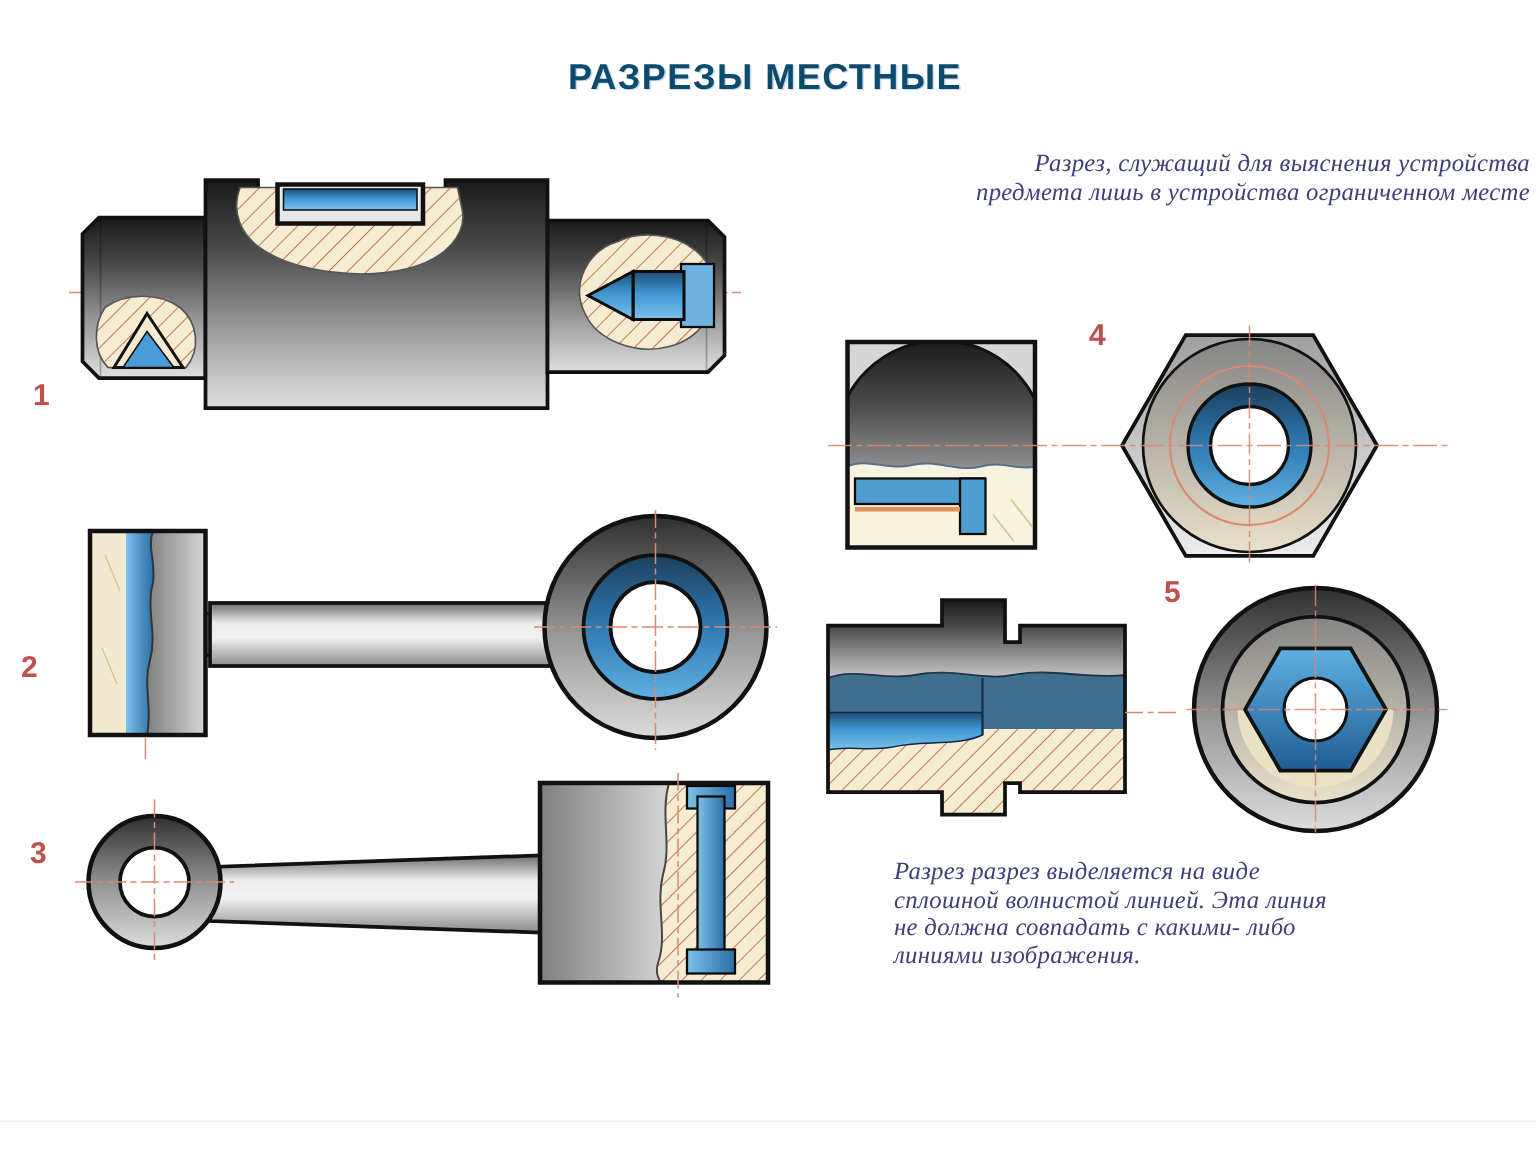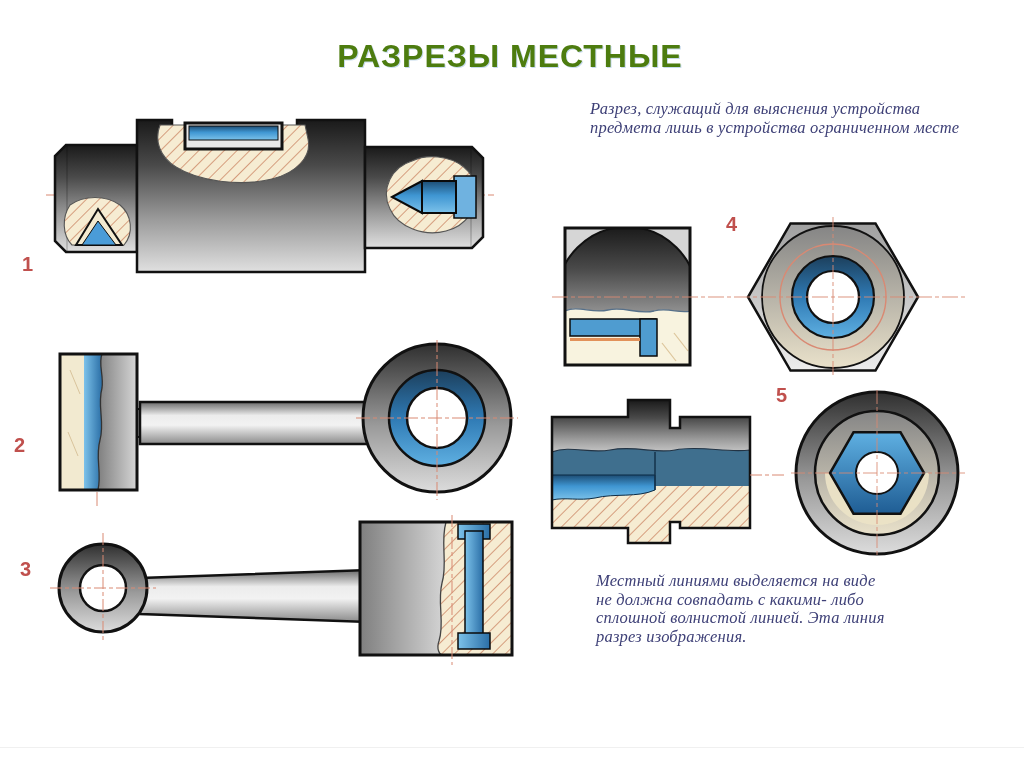--- a/index.html
+++ b/index.html
@@ -1,25 +1,25 @@
 <!DOCTYPE html>
 <html><head>
 <meta charset="utf-8">
 <style>
   html,body{margin:0;padding:0;background:#ffffff;}
   body{width:1024px;height:767px;position:relative;overflow:hidden;
        font-family:"Liberation Sans",sans-serif;}
   .stage{position:absolute;inset:0;background:#ffffff;}
   .slide-title{position:absolute;left:280px;top:38px;width:460px;text-align:center;
-    font-family:"Liberation Sans",sans-serif;font-weight:bold;font-size:32px;
-    letter-spacing:1px;color:#4d7c0f;text-shadow:1px 1px 0 rgba(130,175,215,.45);}
+    font-family:"Liberation Sans",sans-serif;font-weight:bold;font-size:24px;
+    letter-spacing:1px;color:#0c4a6e;text-shadow:1px 1px 0 rgba(130,175,215,.45);}
   .note{position:absolute;font-family:"Liberation Serif",serif;font-style:italic;
     color:#3e4077;font-size:16.5px;line-height:18.5px;letter-spacing:.2px;}
   .note div{white-space:nowrap;}
-  .note-definition{left:590px;top:100px;width:430px;}
+  .note-definition{left:590px;top:100px;width:430px;text-align:right;}
   .note-rule{left:596px;top:572px;width:380px;}
   .fig-label{position:absolute;font-family:"Liberation Sans",sans-serif;font-weight:bold;
     font-size:20px;color:#c0504d;}
   #lbl1{left:22px;top:253px;}
   #lbl2{left:14px;top:434px;}
   #lbl3{left:20px;top:558px;}
   #lbl4{left:726px;top:213px;}
   #lbl5{left:776px;top:384px;}
   .figsvg{position:absolute;}
   #fig1{left:40px;top:105px;}
@@ -92,24 +92,24 @@
   </svg>
 
   <div class="slide-title">РАЗРЕЗЫ МЕСТНЫЕ</div>
 
   <div class="note note-definition">
     <div>Разрез, служащий для выяснения устройства</div>
     <div>предмета лишь в устройства ограниченном месте</div>
   </div>
 
   <div class="note note-rule">
-    <div>Местный линиями выделяется на виде</div>
+    <div>Разрез разрез выделяется на виде</div>
+    <div>сплошной  волнистой линией. Эта линия</div>
     <div>не должна совпадать с какими- либо</div>
-    <div>сплошной  волнистой линией. Эта линия</div>
-    <div>разрез изображения.</div>
+    <div>линиями изображения.</div>
   </div>
 
   <div id="lbl1" class="fig-label">1</div>
   <div id="lbl2" class="fig-label">2</div>
   <div id="lbl3" class="fig-label">3</div>
   <div id="lbl4" class="fig-label">4</div>
   <div id="lbl5" class="fig-label">5</div>
 
   <svg id="fig1" class="figsvg" width="460" height="195" viewBox="0 0 460 195">
     <g>

